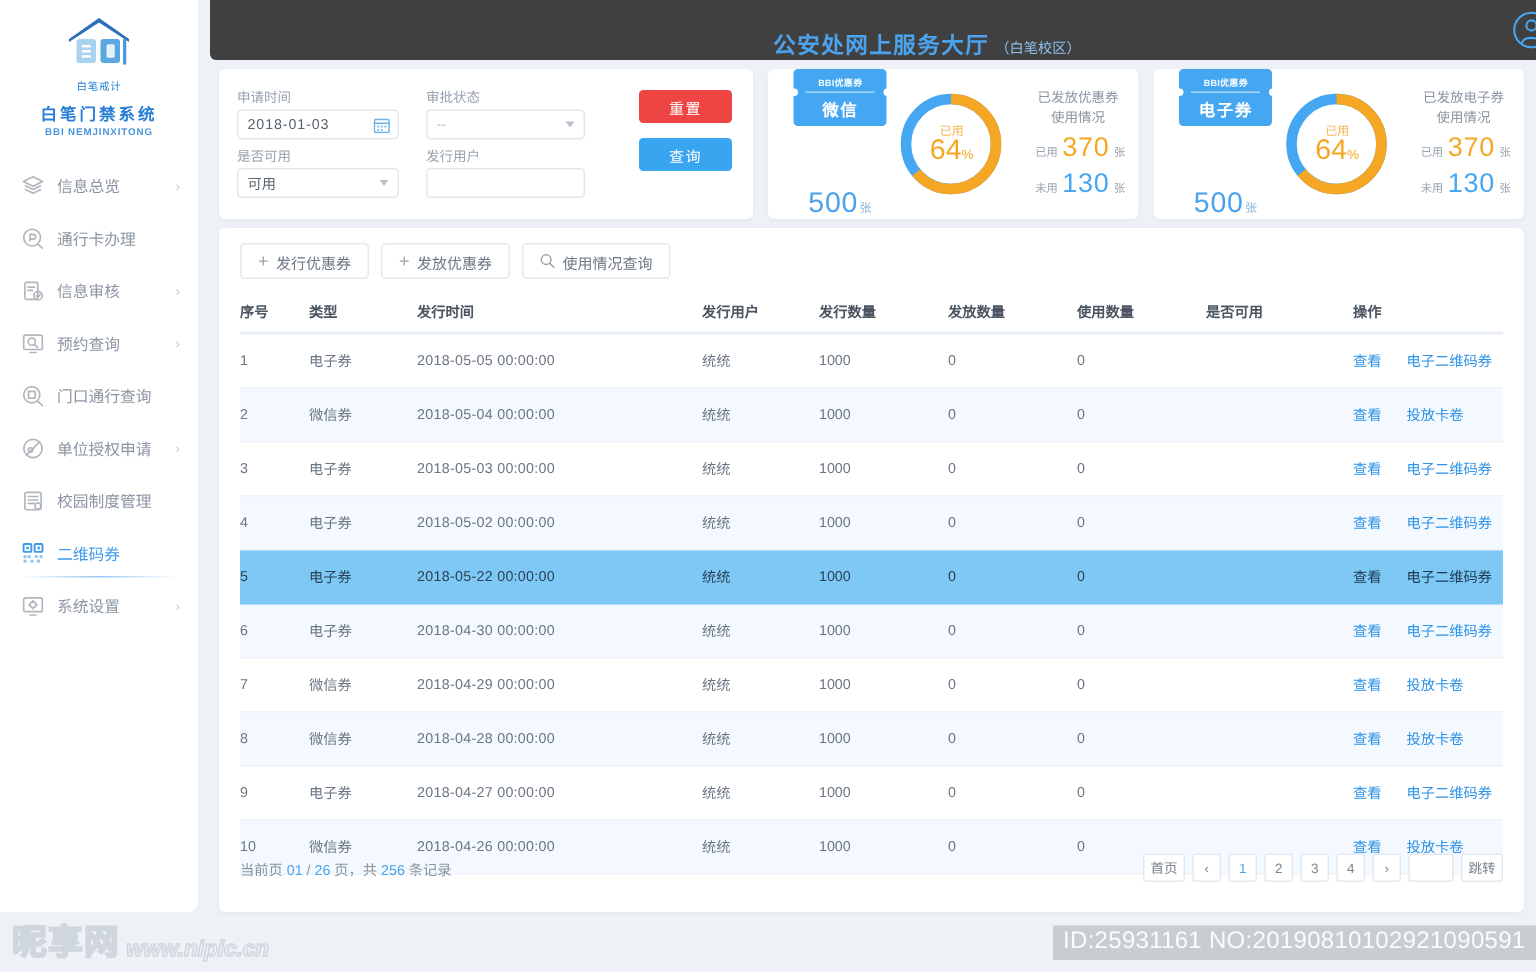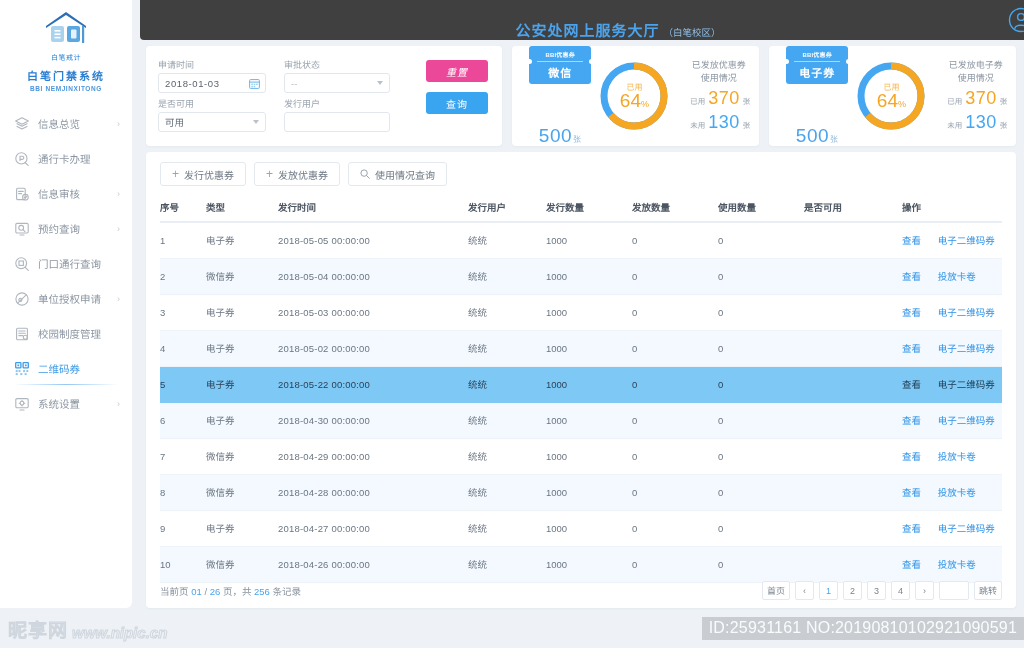--- a/index.html
+++ b/index.html
@@ -154,21 +154,21 @@
   }
   .btn {
     width: 62px; height: 22px;
     border: none; border-radius: 3px;
     color: #fff; font-size: 10px;
     font-family: inherit;
     cursor: pointer;
     display: flex; align-items: center; justify-content: center;
     letter-spacing: 1px;
   }
-  .btn-reset { background: #ec4899; font-style: italic; }
+  .btn-reset { background: #ef4444; }
   .btn-query { background: #39a4f0; }
 
   
   .stat-card {
     width: 247px; height: 100px;
     position: relative;
     display: flex; align-items: center;
   }
   .coupon-block {
     width: 72px;
@@ -296,21 +296,21 @@
   }
   tr.row-selected td .op-view,
   tr.row-selected td .op-action { color: #1c3a52; }
   td.c-date { letter-spacing: .2px; }
   td.c-ops { text-align: left; margin-left: 20px; }
   .op-view { color: #2f93e8; cursor: pointer; }
   .op-action { color: #2f93e8; cursor: pointer; margin-left: 14px; }
 
   
   .pager {
-    position: absolute; left: 14px; right: 14px; bottom: 8px;
+    position: absolute; left: 14px; right: 14px; bottom: 20px;
     display: flex; align-items: center; justify-content: space-between;
   }
   .pager-info { font-size: 9.5px; color: #8a949f; }
   .pager-info .hl { color: #4aa3ec; }
   .pager-ctrls { display: flex; align-items: center; gap: 5px; }
   .pg {
     min-width: 19px; height: 19px;
     border: 1px solid #e3e9f0;
     border-radius: 2px;
     background: #fff;
@@ -333,21 +333,21 @@
   }
 
   
   .wm-left {
     position: absolute; left: 8px; bottom: 8px;
     display: flex; align-items: flex-end; gap: 4px;
     pointer-events: none;
     user-select: none;
   }
   .wm-logo {
-    font-size: 19px; font-weight: normal;
+    font-size: 23px; font-weight: bold;
     color: transparent;
     -webkit-text-stroke: 1.3px #cfd6de;
     letter-spacing: 1px;
     line-height: 1;
   }
   .wm-url {
     font-size: 15px; font-style: italic; font-weight: bold;
     color: transparent;
     -webkit-text-stroke: 1px #cfd6de;
     line-height: 1;

